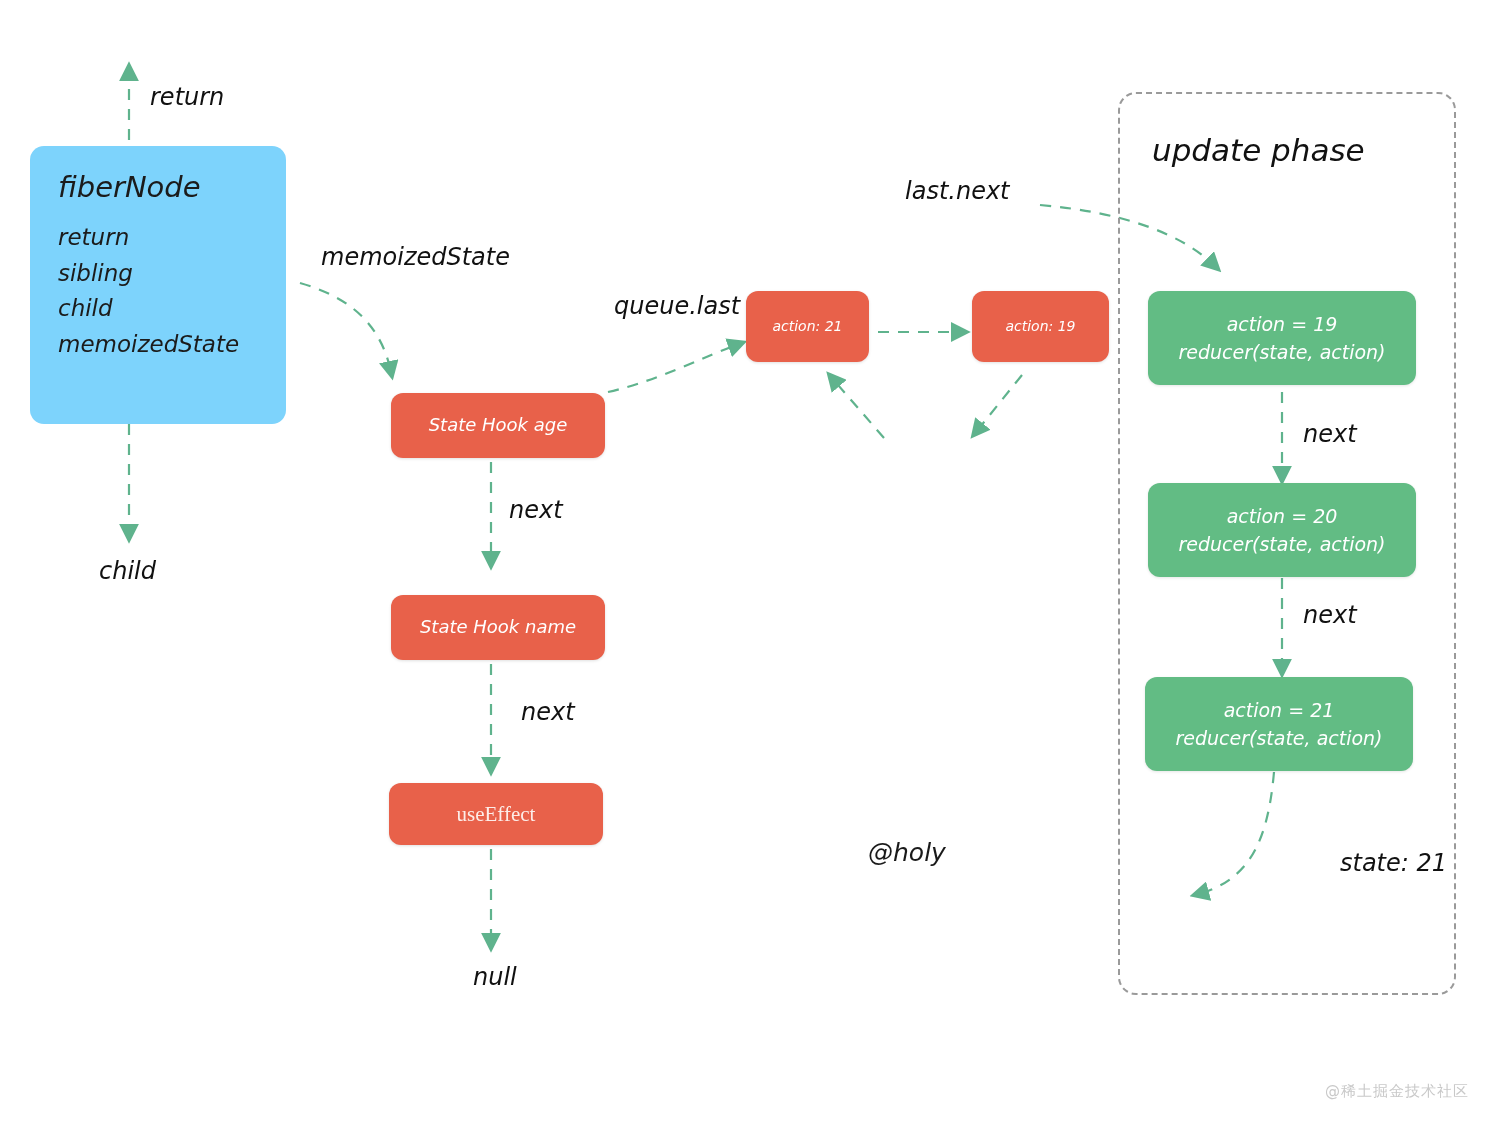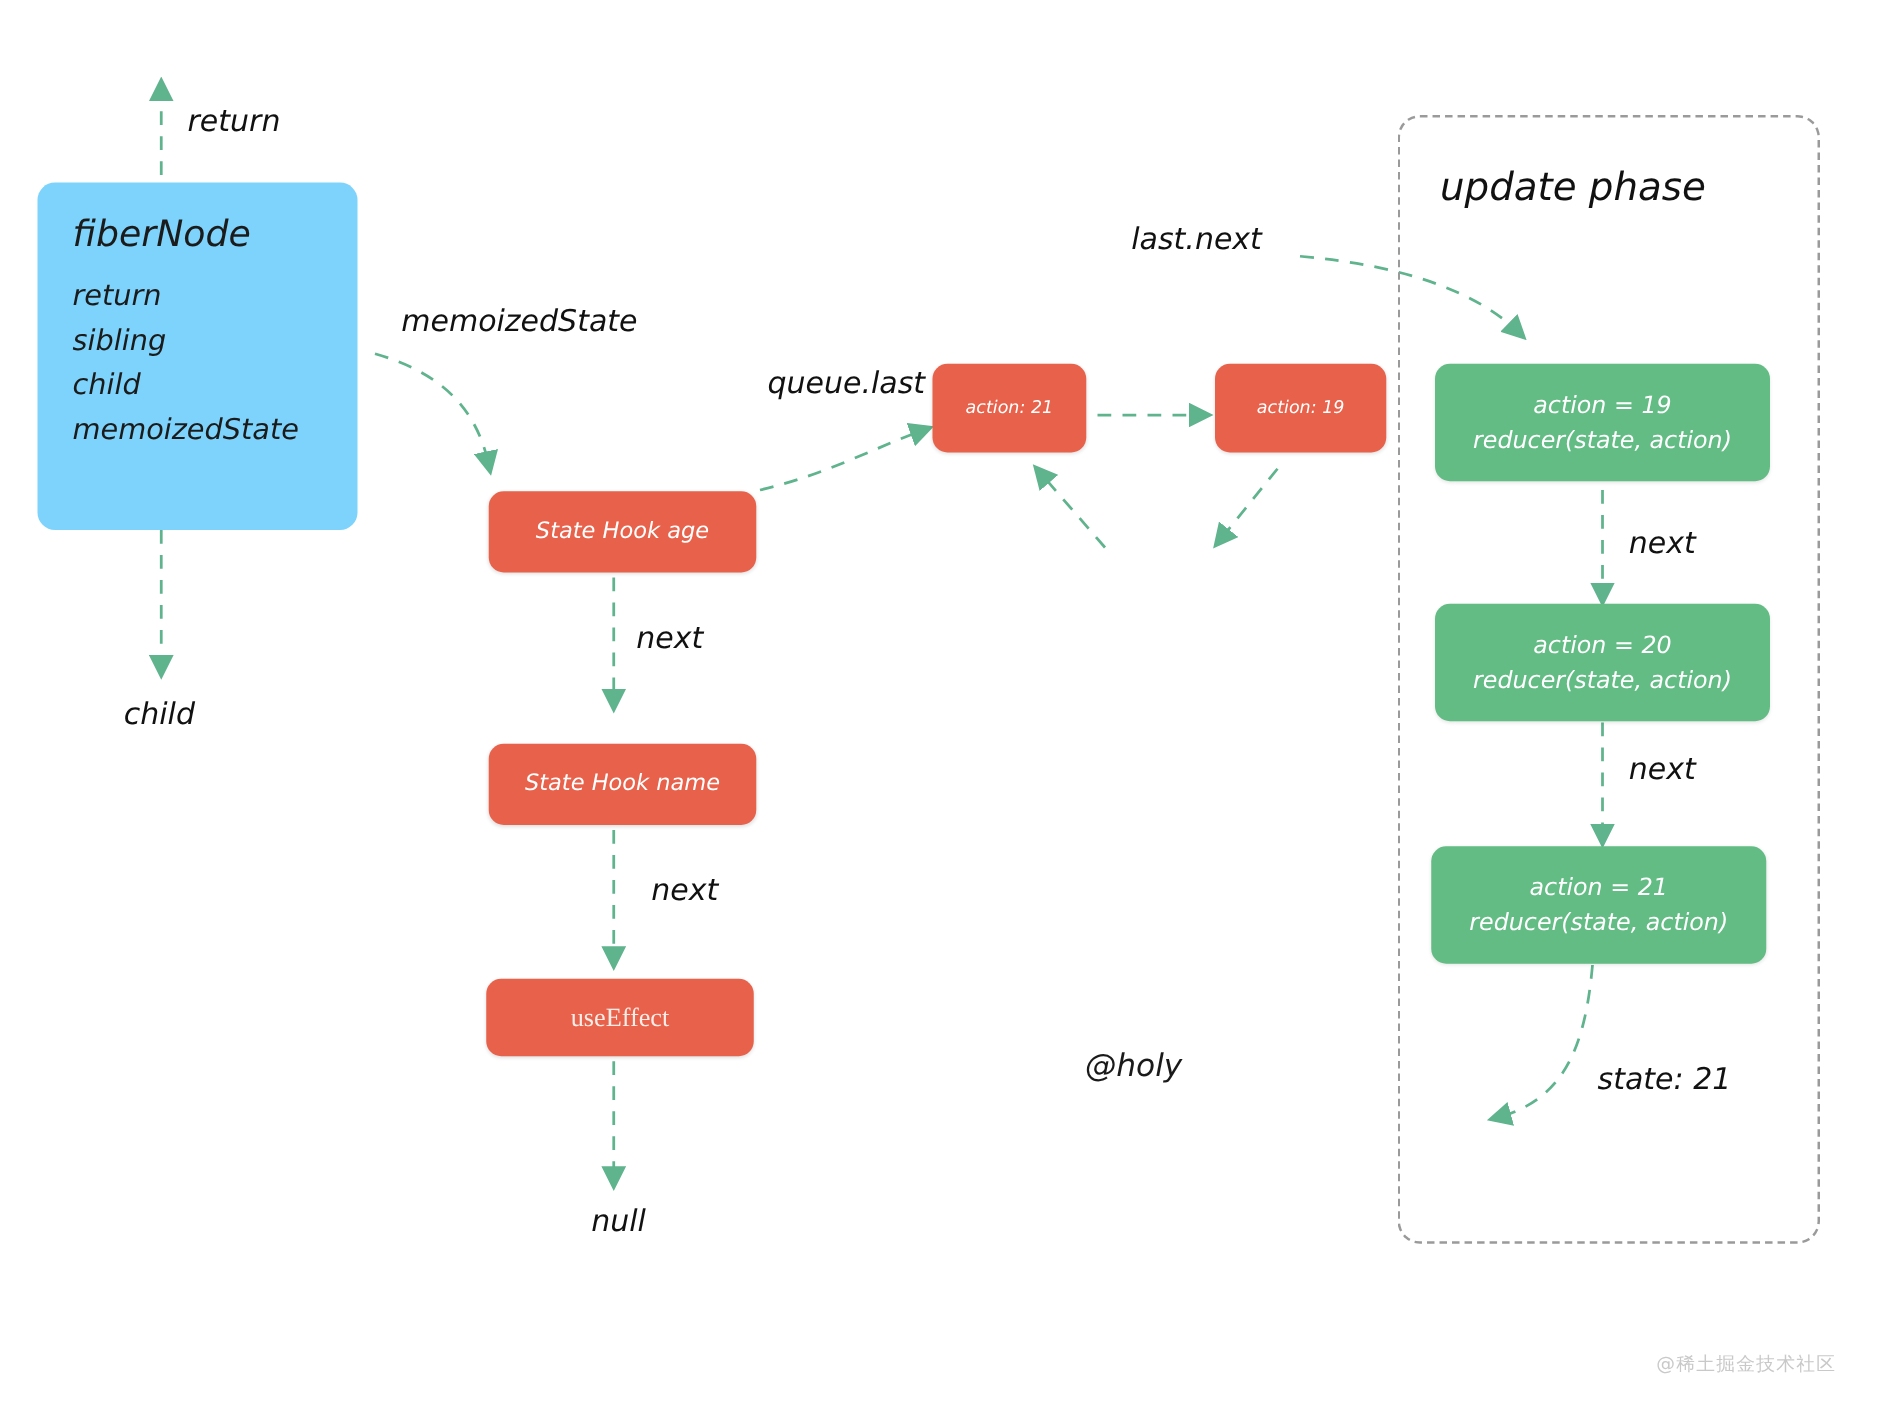--- a/index.html
+++ b/index.html
@@ -210,21 +210,21 @@
   <div class="node node-green" style="left:1148px; top:483px; width:268px; height:94px;">
     <span class="node-text-green">action = 20</span>
     <span class="node-text-green">reducer(state, action)</span>
   </div>
 
   <div class="node node-green" style="left:1145px; top:677px; width:268px; height:94px;">
     <span class="node-text-green">action = 21</span>
     <span class="node-text-green">reducer(state, action)</span>
   </div>
 
-  <div class="label lbl-lg" style="left:1278px; top:849px;">state: 21</div>
+  <div class="label lbl-lg" style="left:1340px; top:849px;">state: 21</div>
 
   <div class="label lbl-lg" style="left:150px; top:83px;">return</div>
 
   <div class="label lbl-lg" style="left:99px; top:557px;">child</div>
 
   <div class="label lbl-lg" style="left:321px; top:243px;">memoizedState</div>
 
   <div class="label lbl-lg" style="left:574px; top:292px;margin-left:40px;">queue.last</div>
 
   <div class="label lbl-lg" style="left:905px; top:177px;">last.next</div>

